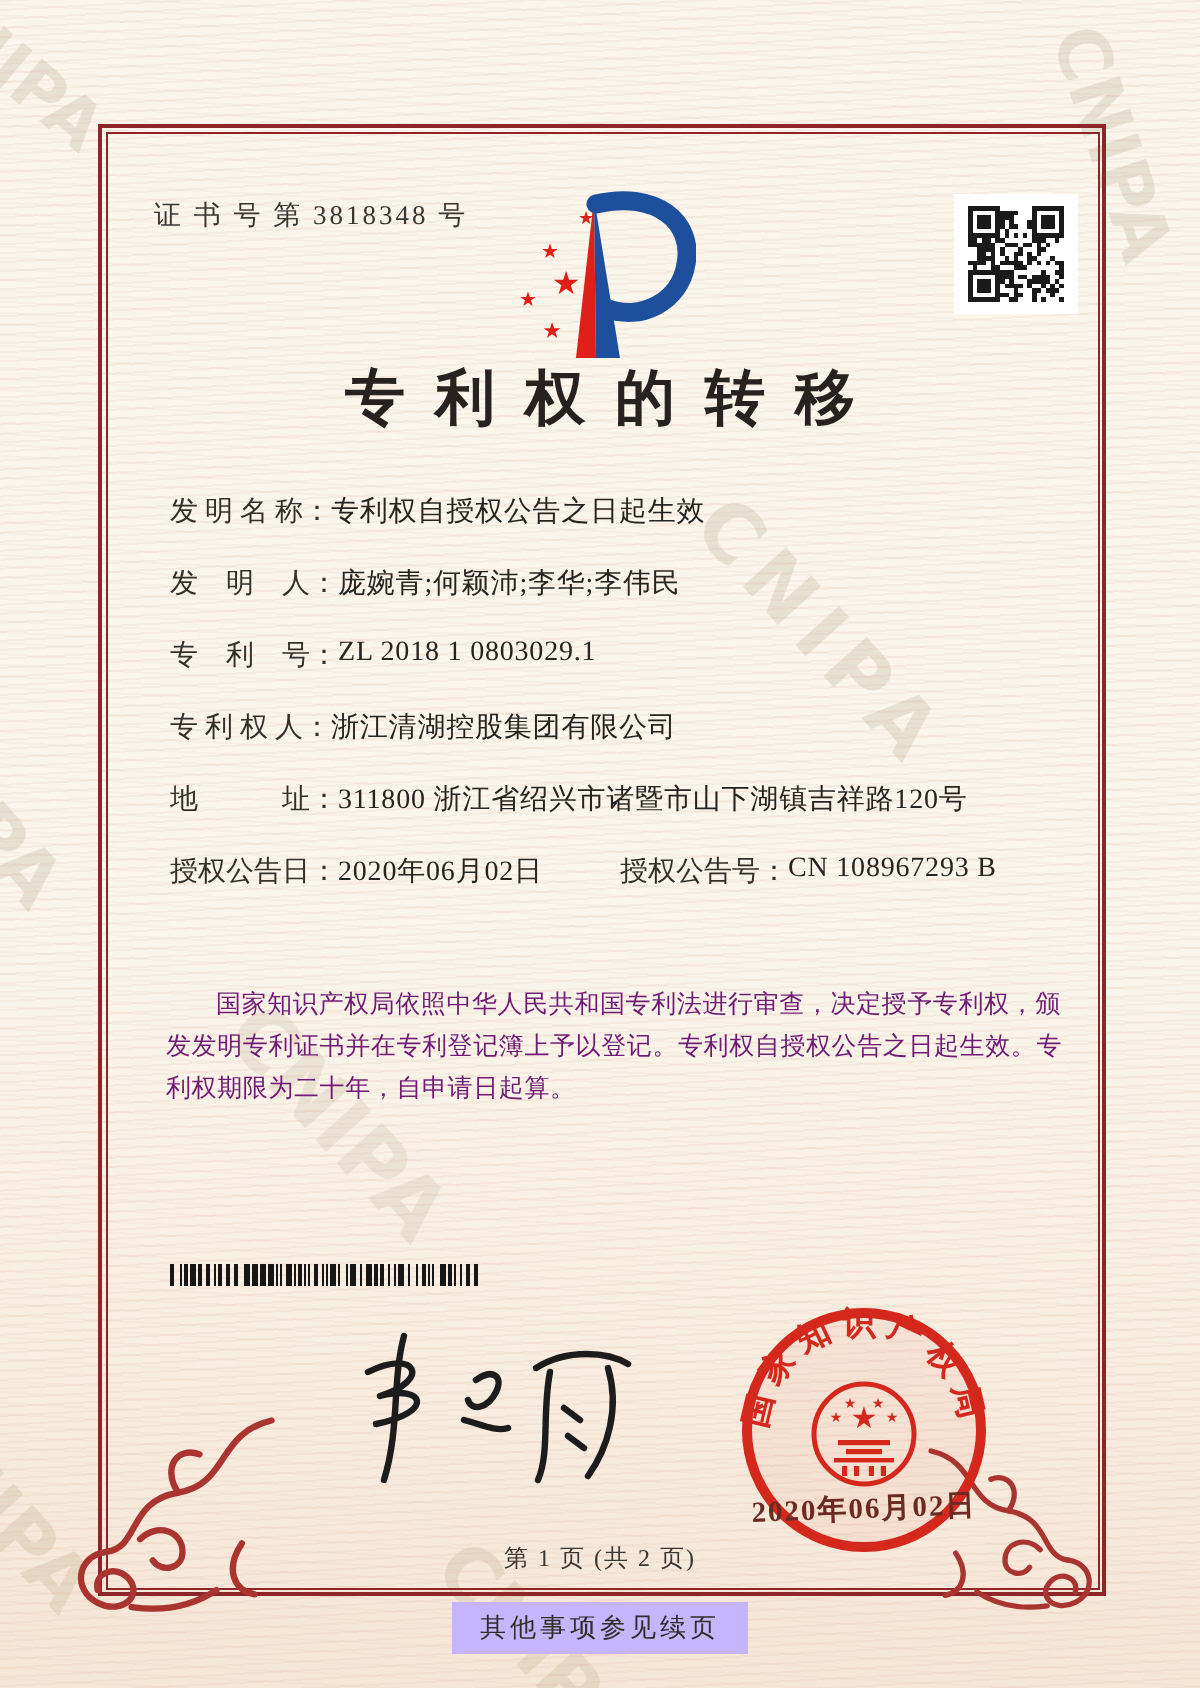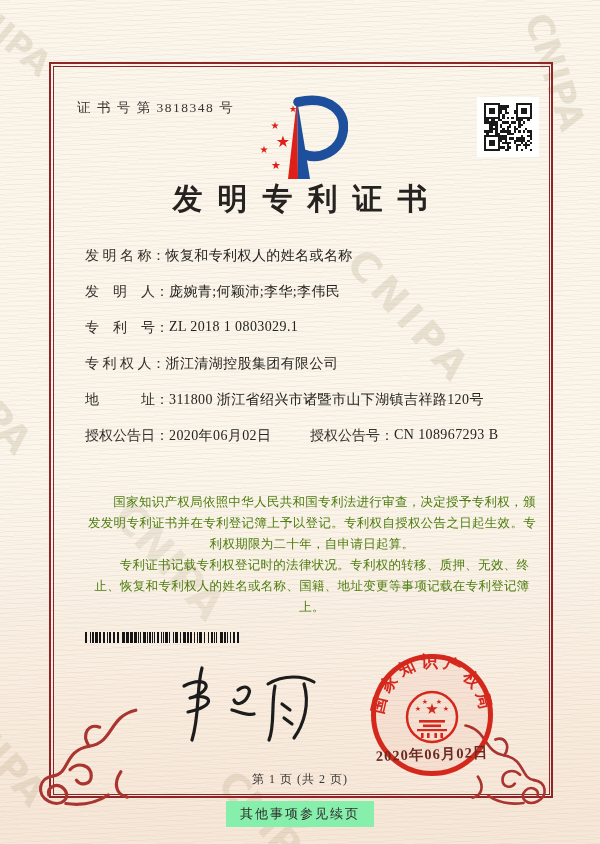--- a/index.html
+++ b/index.html
@@ -50,35 +50,35 @@
   .qr-box svg{position:absolute;left:7px;top:6px;}
   .title{
     position:absolute;left:0;top:179px;width:100%;text-align:center;
     font-size:30px;font-weight:700;color:#262220;letter-spacing:15px;padding-left:15px;box-sizing:border-box;
   }
   .fields{position:absolute;left:85px;top:247px;width:455px;}
   .field-row{height:36px;display:flex;align-items:flex-start;font-size:14px;color:#262420;position:relative;}
   .f-label{flex:0 0 auto;white-space:nowrap;color:#33302b;text-align:center;}
   .f-value{white-space:nowrap;letter-spacing:0.4px;}
   .pair2{position:absolute;left:225px;top:0;display:flex;}
-  .paras{position:absolute;left:83px;top:492px;width:458px;color:#4d7c0f;text-align:center;}
+  .paras{position:absolute;left:83px;top:492px;width:458px;color:#701a75;}
   .paras p{margin:0;font-size:12.5px;line-height:21px;text-indent:2em;letter-spacing:0.3px;font-weight:500;}
   .barcode{position:absolute;left:85px;top:632px;width:154px;height:11px;}
   .signer{position:absolute;left:88px;top:686px;font-size:15px;color:#2c2a26;letter-spacing:3px;}
   .signer div{margin-bottom:12px;}
   .signature{position:absolute;left:172px;top:656px;width:150px;height:92px;}
   .seal{position:absolute;left:368px;top:651px;width:128px;height:128px;}
   .seal-date{
     position:absolute;left:360px;top:745px;width:144px;text-align:center;
     font-size:14.5px;font-weight:700;color:#6b2a22;letter-spacing:1px;transform:rotate(-2deg);
   }
   .page-no{position:absolute;left:0;top:771px;width:100%;text-align:center;font-size:12px;letter-spacing:1px;color:#3a3632;}
   .note-box{
     position:absolute;left:50%;top:801px;transform:translateX(-50%);
-    background:#86efac;padding:4px 14px;font-size:13px;letter-spacing:2px;color:#2f2d29;z-index:6;
+    background:#c4b5fd;padding:4px 14px;font-size:13px;letter-spacing:2px;color:#2f2d29;z-index:6;
   }
 </style>
 </head>
 <body>
 
 <span class="wm wm-a">CNIPA</span>
 <span class="wm wm-b">CNIPA</span>
 <span class="wm wm-c">CNIPA</span>
 <span class="wm wm-d">CNIPA</span>
 <span class="wm wm-e">CNIPA</span>
@@ -272,26 +272,26 @@
         <rect x="2" y="2" width="3" height="3" fill="#1a1a1a"></rect>
         <rect x="14" y="0" width="7" height="7" fill="#1a1a1a"></rect>
         <rect x="15" y="1" width="5" height="5" fill="#ffffff"></rect>
         <rect x="16" y="2" width="3" height="3" fill="#1a1a1a"></rect>
         <rect x="0" y="14" width="7" height="7" fill="#1a1a1a"></rect>
         <rect x="1" y="15" width="5" height="5" fill="#ffffff"></rect>
         <rect x="2" y="16" width="3" height="3" fill="#1a1a1a"></rect>
       </svg>
   </div>
 
-  <div class="title">发明专利证书</div>
+  <div class="title">专利权的转移</div>
 
   <div class="fields">
     <div class="field-row">
       <span class="f-label">发 明 名 称：</span>
-      <span class="f-value">恢复和专利权人的姓名或名称</span>
+      <span class="f-value">专利权自授权公告之日起生效</span>
     </div>
     <div class="field-row">
       <span class="f-label">发　明　人：</span>
       <span class="f-value">庞婉青;何颖沛;李华;李伟民</span>
     </div>
     <div class="field-row">
       <span class="f-label">专　利　号：</span>
       <span class="f-value">ZL 2018 1 0803029.1</span>
     </div>
     <div class="field-row">
@@ -307,21 +307,20 @@
       <span class="f-value">2020年06月02日</span>
       <span class="pair2">
         <span class="f-label">授权公告号：</span>
         <span class="f-value">CN 108967293 B</span>
       </span>
     </div>
   </div>
 
   <div class="paras">
     <p>国家知识产权局依照中华人民共和国专利法进行审查，决定授予专利权，颁发发明专利证书并在专利登记簿上予以登记。专利权自授权公告之日起生效。专利权期限为二十年，自申请日起算。</p>
-    <p>专利证书记载专利权登记时的法律状况。专利权的转移、质押、无效、终止、恢复和专利权人的姓名或名称、国籍、地址变更等事项记载在专利登记簿上。</p>
   </div>
 
   <svg id="barcode" class="barcode" width="154" height="11">
       <rect x="0" y="0" width="2" height="11" fill="#161616"></rect>
       <rect x="5" y="0" width="1" height="11" fill="#161616"></rect>
       <rect x="7" y="0" width="2" height="11" fill="#161616"></rect>
       <rect x="10" y="0" width="3" height="11" fill="#161616"></rect>
       <rect x="14" y="0" width="2" height="11" fill="#161616"></rect>
       <rect x="18" y="0" width="2" height="11" fill="#161616"></rect>
       <rect x="22" y="0" width="1" height="11" fill="#161616"></rect>

